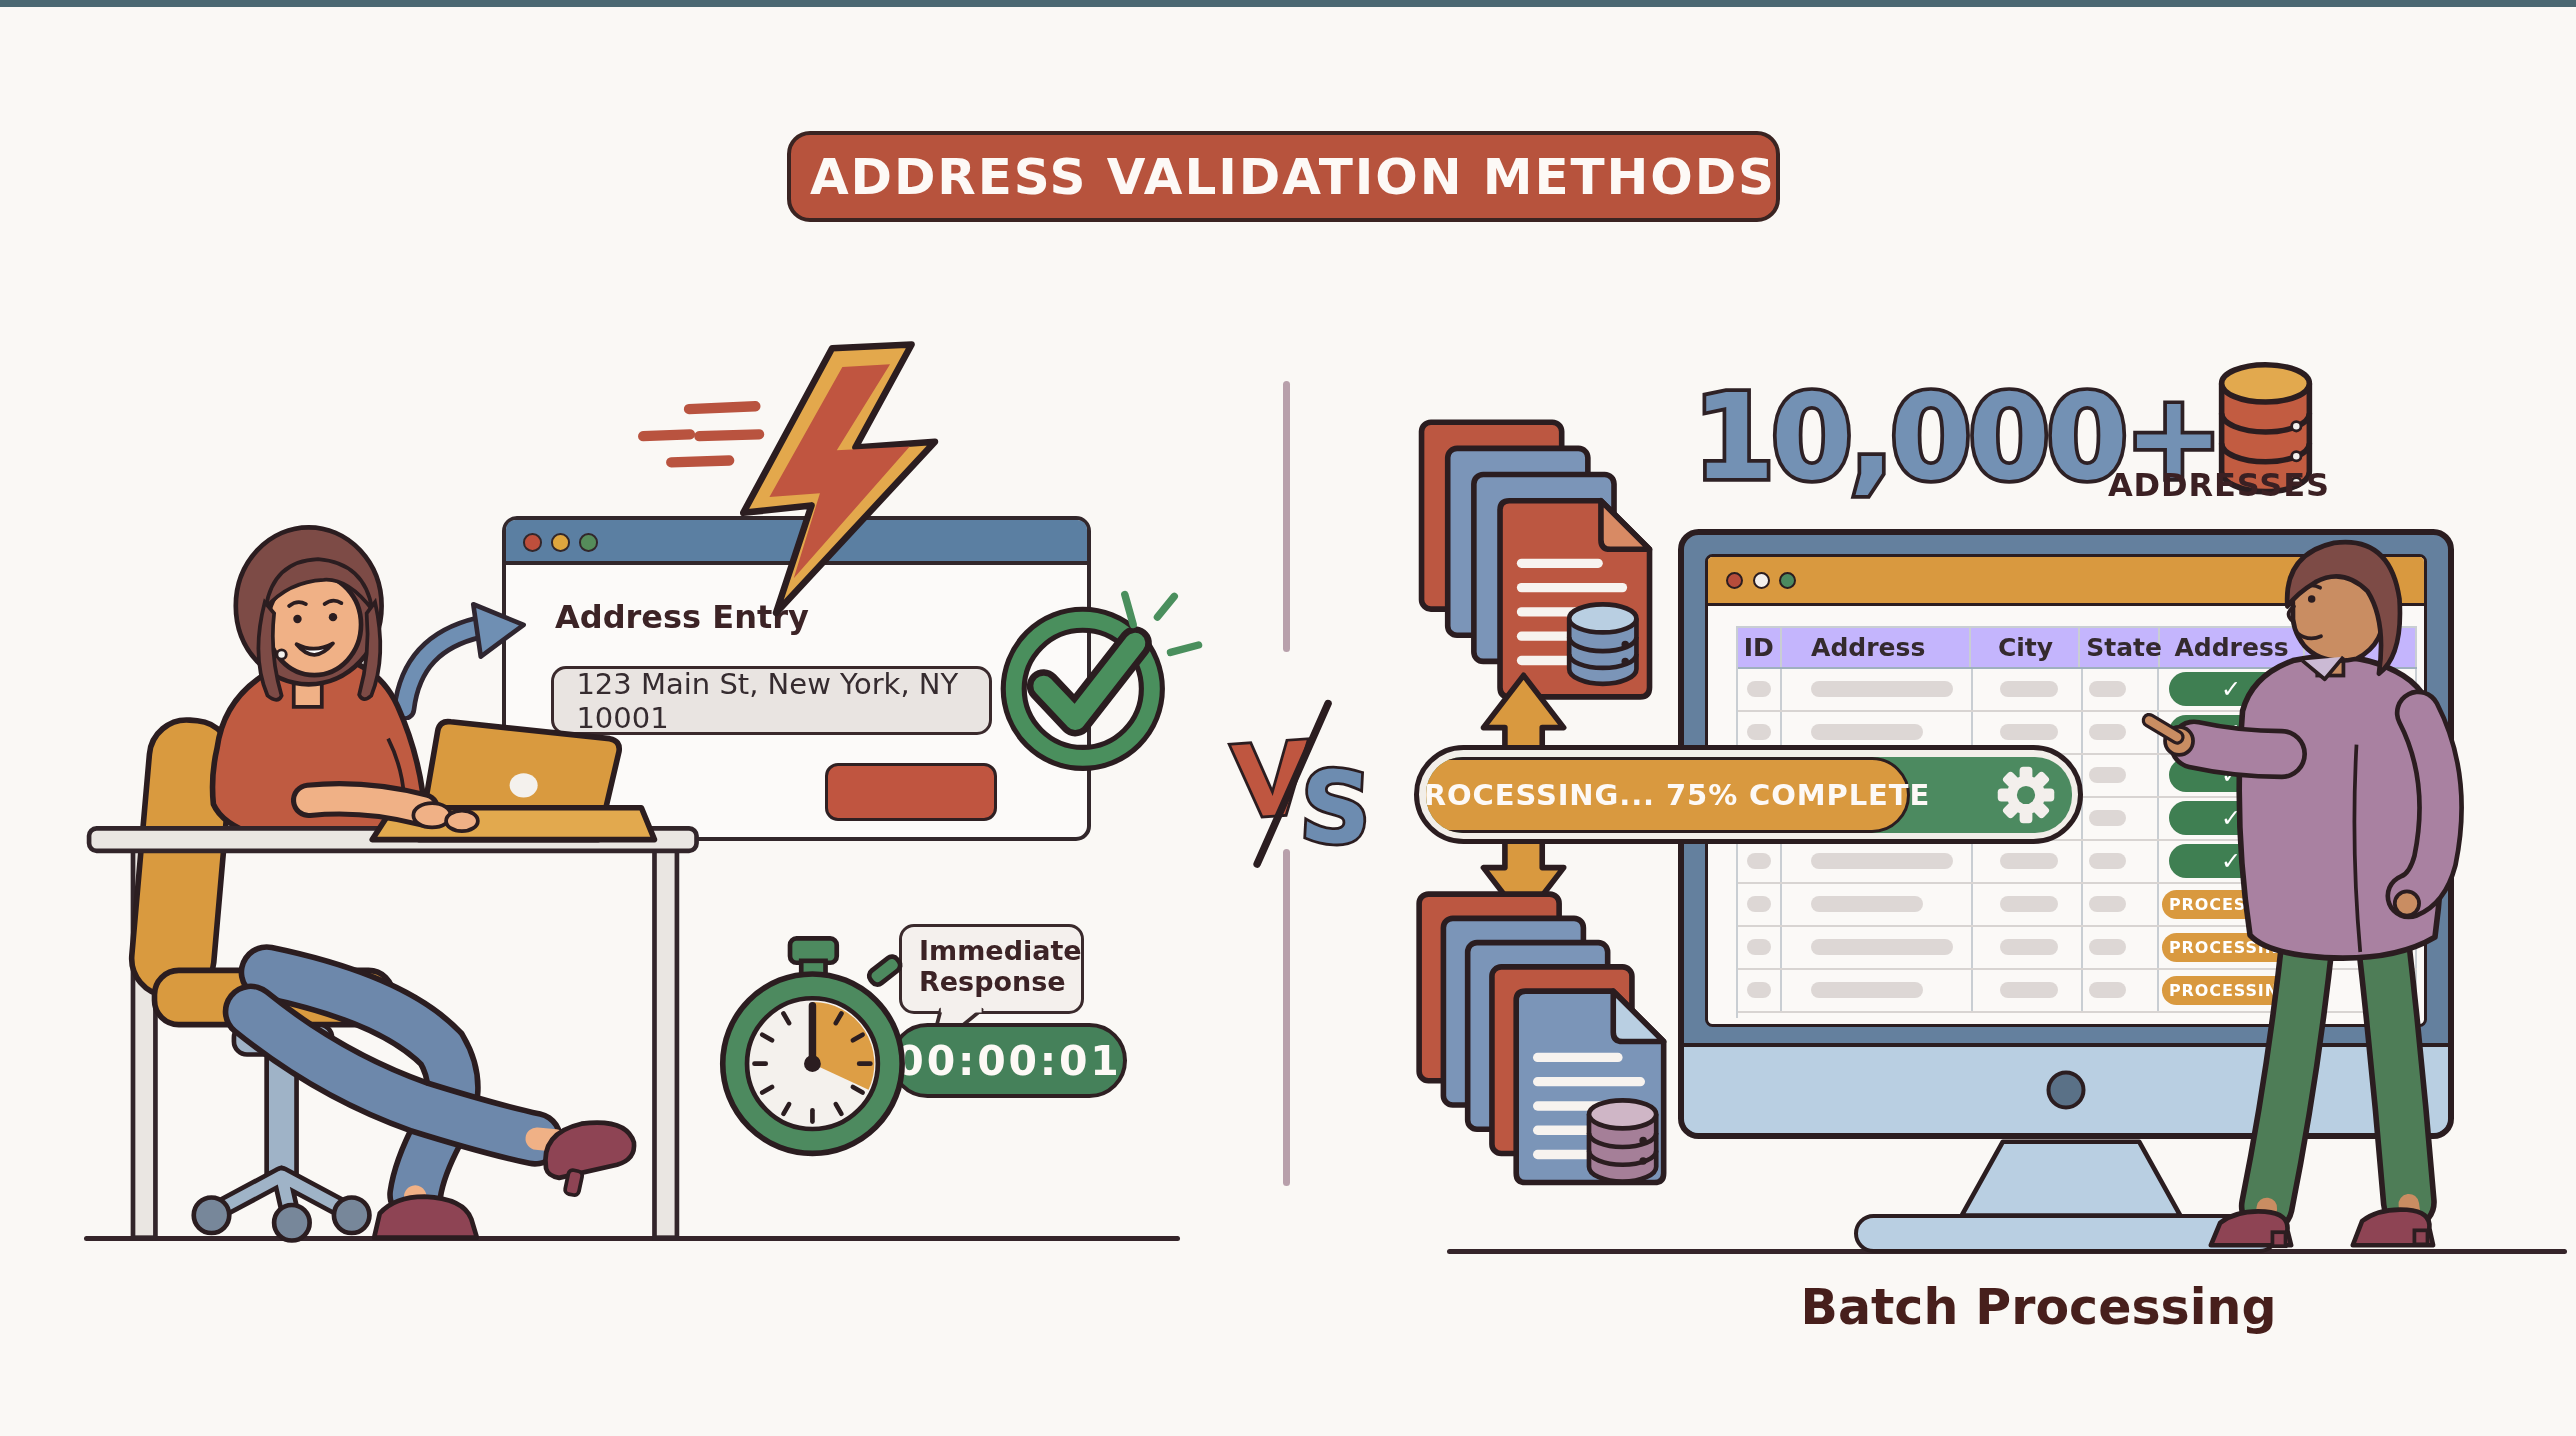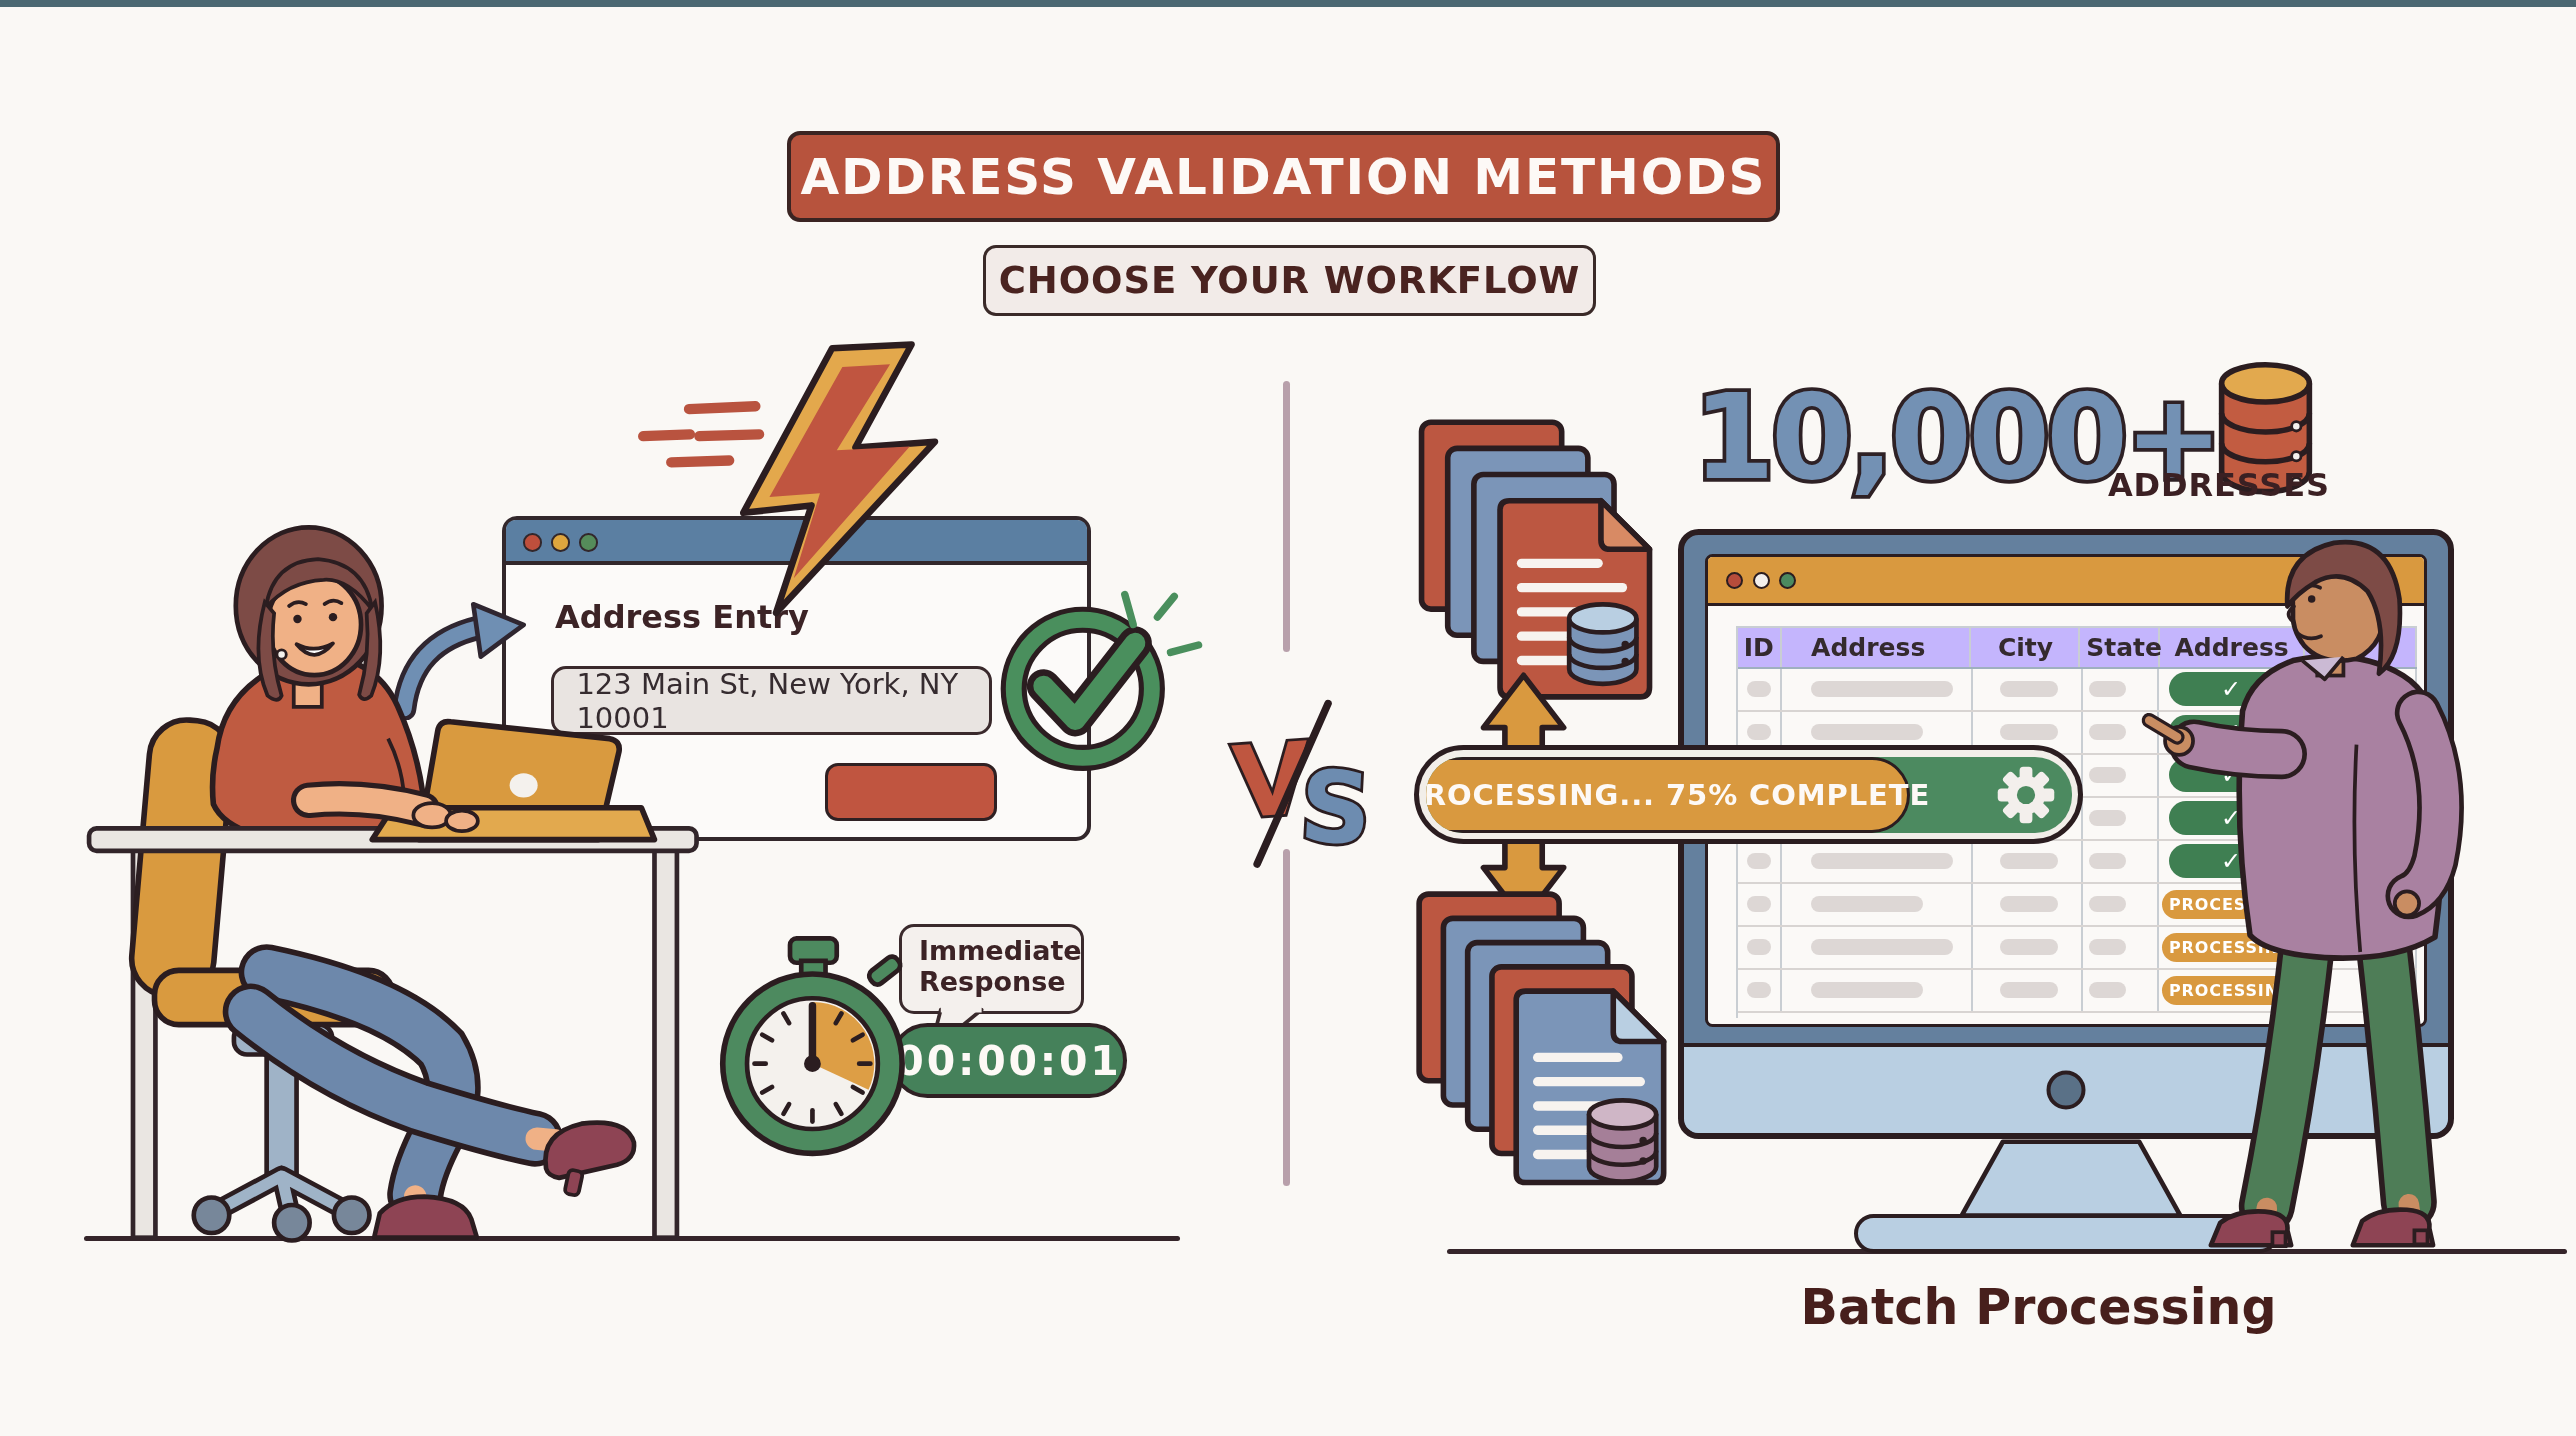--- a/index.html
+++ b/index.html
@@ -5,21 +5,21 @@
   * { box-sizing: border-box; margin: 0; padding: 0; }
   body { background:#e8e8e8; font-family:"DejaVu Sans","Liberation Sans",sans-serif; }
   #canvas { position:relative; width:2576px; height:1436px; background:#faf8f5; overflow:hidden; }
   .abs { position:absolute; }
 
   
   .topstrip { left:0; top:0; width:2576px; height:6.5px; background:#4b6872; }
 
   
   .banner { left:787px; top:131px; width:993px; height:91px; background:#b7533d;
-            border:4.7px solid #3a2422; border-radius:13px; display:flex; align-items:center; justify-content:center; }
+            border:4.7px solid #3a2422; border-radius:23px; display:flex; align-items:center; justify-content:flex-end; }
   .banner span { color:#fdf9f6; font-size:50px; font-weight:800; letter-spacing:1.9px; }
   .subbanner { left:983px; top:245px; width:613px; height:71px; background:#f2ebe8;
                border:3.7px solid #3a2a28; border-radius:13px; display:flex; align-items:center; justify-content:center; }
   .subbanner span { color:#4a2320; font-size:37px; font-weight:800; letter-spacing:0.9px; }
 
   
   .browser { left:502px; top:516px; width:589px; height:325px; background:#fcfaf9;
              border:4.7px solid #32272b; border-radius:15px; }
   .browser-titlebar { position:absolute; left:0; top:0; right:0; height:45px; background:#5b7fa2;
              border-bottom:4.7px solid #32272b; border-radius:9.4px 9.4px 0 0; }
@@ -90,23 +90,20 @@
 </head>
 <body>
 
 <div id="canvas">
 
   <div class="abs topstrip"></div>
 
   <div class="abs banner">
     <span>ADDRESS VALIDATION METHODS</span>
   </div>
-  <div class="abs subbanner">
-    <span>CHOOSE YOUR WORKFLOW</span>
-  </div>
 
   <div class="abs ground" style="left:84px; top:1236px; width:1096px;"></div>
 
   <div class="abs browser">
     <div class="browser-titlebar"></div>
     <div class="dot" style="left:17px;  background:#bf4f3c;"></div>
     <div class="dot" style="left:45px;  background:#dfa63e;"></div>
     <div class="dot" style="left:73px;  background:#558c5a;"></div>
     <div class="field-label">Address Entry</div>
     <div class="addr-input">

